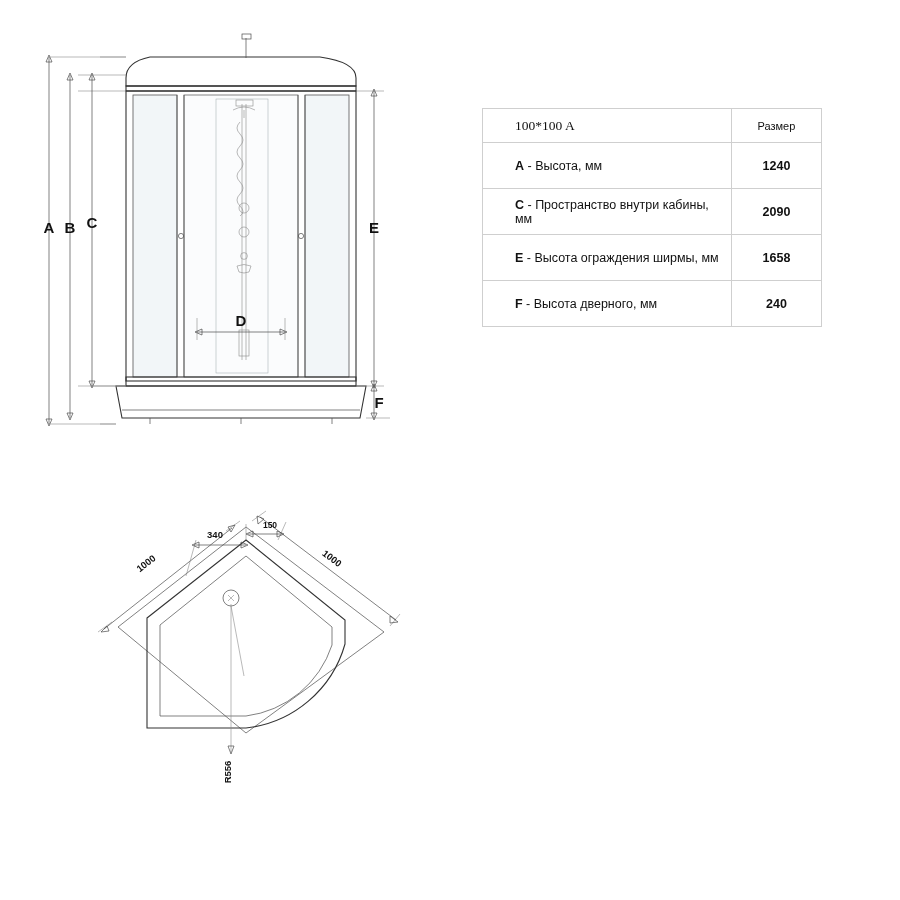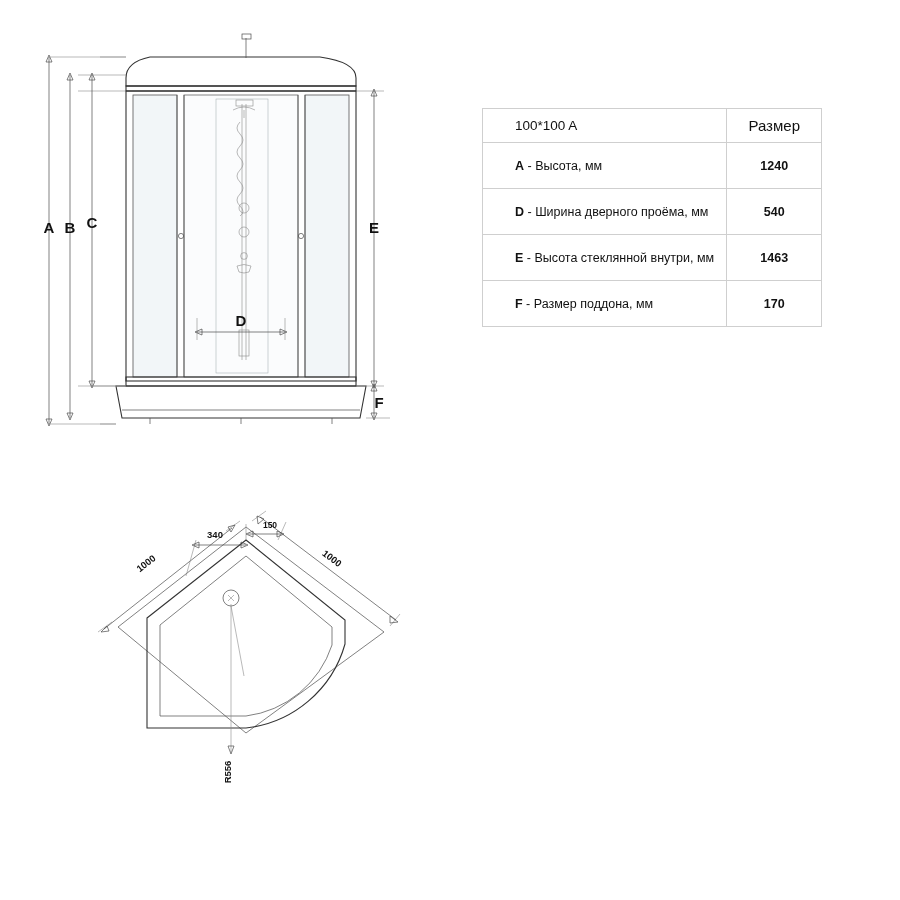--- a/index.html
+++ b/index.html
@@ -53,24 +53,25 @@
     padding-left: 32px;
   }
   .spec-table td.value {
     text-align: center;
     width: 78px;
     font-weight: 700;
     font-size: 12.5px;
   }
   .spec-table tr:first-child td.label {
     font-size: 13.5px;
+    font-family: Liberation Serif, serif;
   }
   .spec-table tr:first-child td.value {
     font-weight: 400;
-    font-size: 15px;
+    font-size: 11px;
   }
   .spec-table .key {
     font-weight: 700;
   }
   
   text {
     font-family: "Liberation Sans", sans-serif;
     fill: #111;
   }
   .dim-letter {
@@ -279,27 +280,27 @@
     <tbody>
       <tr>
         <td class="label">100*100 A</td>
         <td class="value">Размер</td>
       </tr>
       <tr>
         <td class="label"><span class="key">A</span><span> - Высота, мм</span></td>
         <td class="value">1240</td>
       </tr>
       <tr>
-        <td class="label"><span class="key">D</span><span> - Ширина дверного проёма, мм</span></td>
-        <td class="value">540</td>
-      </tr>
-      <tr>
-        <td class="label"><span class="key">E</span><span> - Высота стеклянной внутри, мм</span></td>
-        <td class="value">1463</td>
-      </tr>
-      <tr>
-        <td class="label"><span class="key">F</span><span> - Размер поддона, мм</span></td>
-        <td class="value">170</td>
+        <td class="label"><span class="key">C</span><span> - Пространство внутри кабины, мм</span></td>
+        <td class="value">2090</td>
+      </tr>
+      <tr>
+        <td class="label"><span class="key">E</span><span> - Высота ограждения ширмы, мм</span></td>
+        <td class="value">1658</td>
+      </tr>
+      <tr>
+        <td class="label"><span class="key">F</span><span> - Высота дверного, мм</span></td>
+        <td class="value">240</td>
       </tr>
     </tbody>
   </table>
 
 </div>
 
 </body></html>

